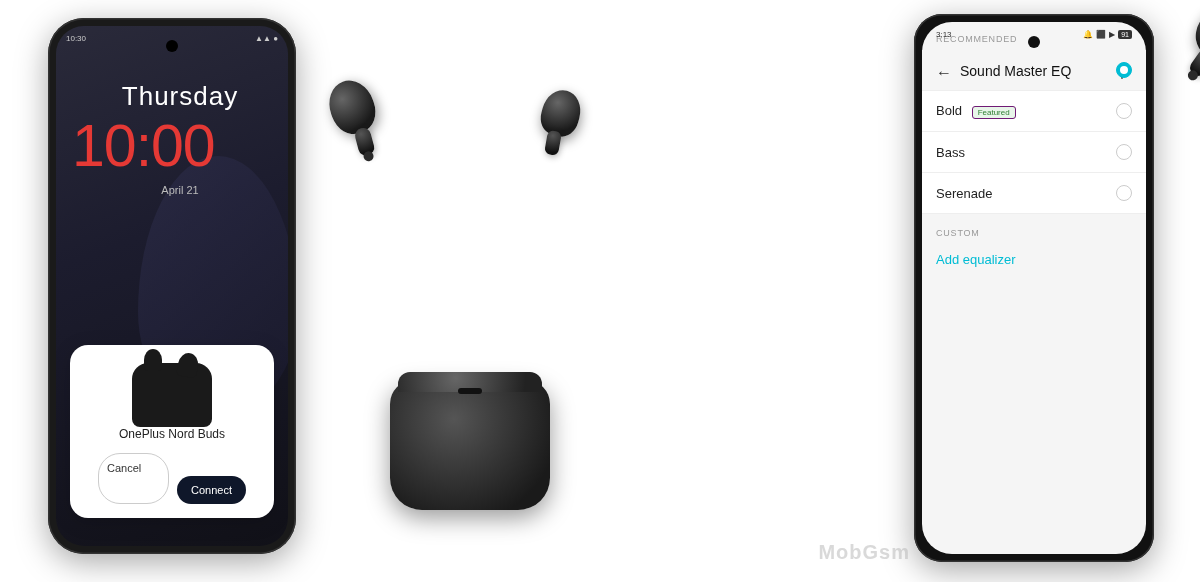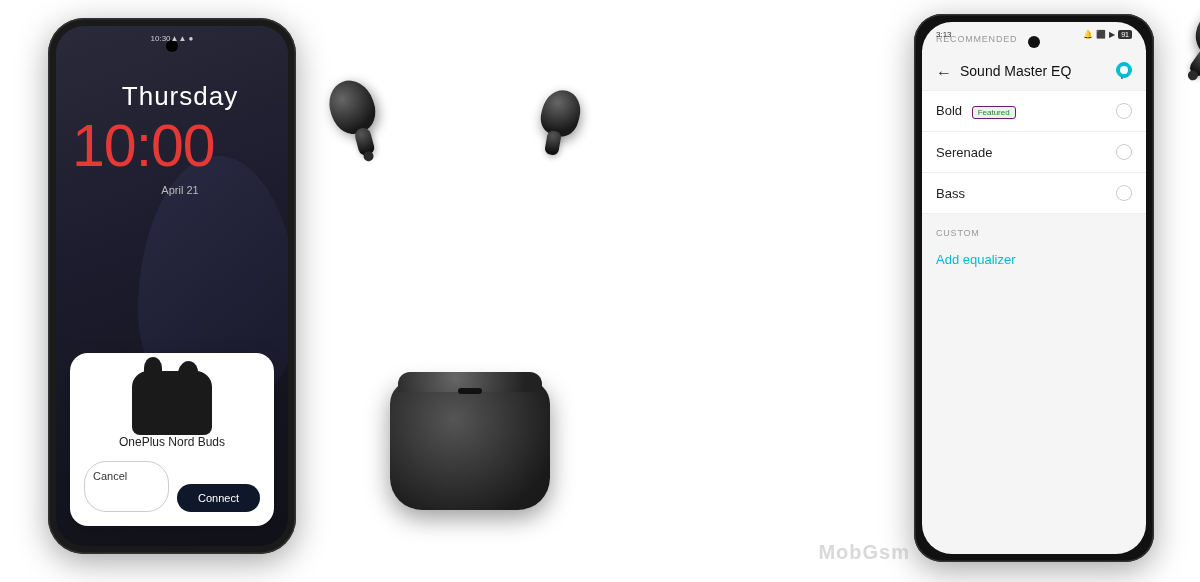--- a/index.html
+++ b/index.html
@@ -42,21 +42,21 @@
       transform: translateX(-50%);
       width: 12px; height: 12px;
       background: #000;
       border-radius: 50%;
     }
     
     .status-bar-left {
       position: absolute;
       top: 8px; left: 10px; right: 10px;
       display: flex;
-      justify-content: center;
+      justify-content: space-between;
       align-items: center;
       font-size: 8px;
       color: #ccc;
     }
     .clock-day {
       position: absolute;
       top: 55px;
       left: 16px; right: 0;
       text-align: center;
     }
@@ -86,25 +86,25 @@
       right: -10px;
       width: 160px;
       height: 260px;
       background: linear-gradient(135deg, #2d2d4a 0%, #1a1a2e 100%);
       border-radius: 50% 50% 50% 50% / 60% 60% 40% 40%;
       opacity: 0.7;
     }
     
     .popup-card {
       position: absolute;
-      bottom: 20px;
+      bottom: 28px;
       left: 14px; right: 14px;
       background: #fff;
       border-radius: 18px;
-      padding: 18px 14px 14px;
+      padding: 18px 28px 14px;
       box-shadow: 0 4px 20px rgba(0,0,0,0.15);
     }
     
     .buds-case {
       width: 80px;
       height: 64px;
       background: #1a1a1a;
       border-radius: 16px 16px 8px 8px;
       position: relative;
       margin: 0 auto;
@@ -493,26 +493,26 @@
       </div>
 
       <div class="eq-item">
         <span class="eq-item-text">
           Bold <span class="featured-badge">Featured</span>
         </span>
         <div class="radio-circle"></div>
       </div>
 
       <div class="eq-item">
+        <span class="eq-item-text">Bass</span>
+        <div class="radio-circle"></div>
+      </div>
+
+      <div class="eq-item">
         <span class="eq-item-text">Serenade</span>
-        <div class="radio-circle"></div>
-      </div>
-
-      <div class="eq-item">
-        <span class="eq-item-text">Bass</span>
         <div class="radio-circle"></div>
       </div>
 
       <div class="custom-section-label">CUSTOM</div>
       <div class="add-eq-link">Add equalizer</div>
     </div>
   </div>
 </div>
 
 <div class="watermark">MobGsm</div>

